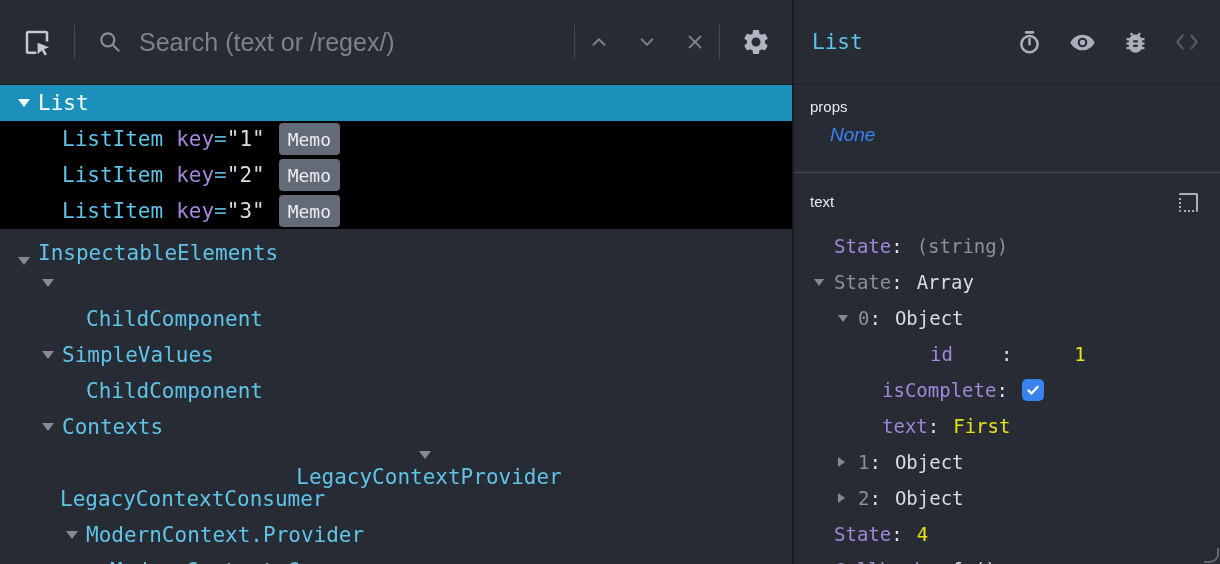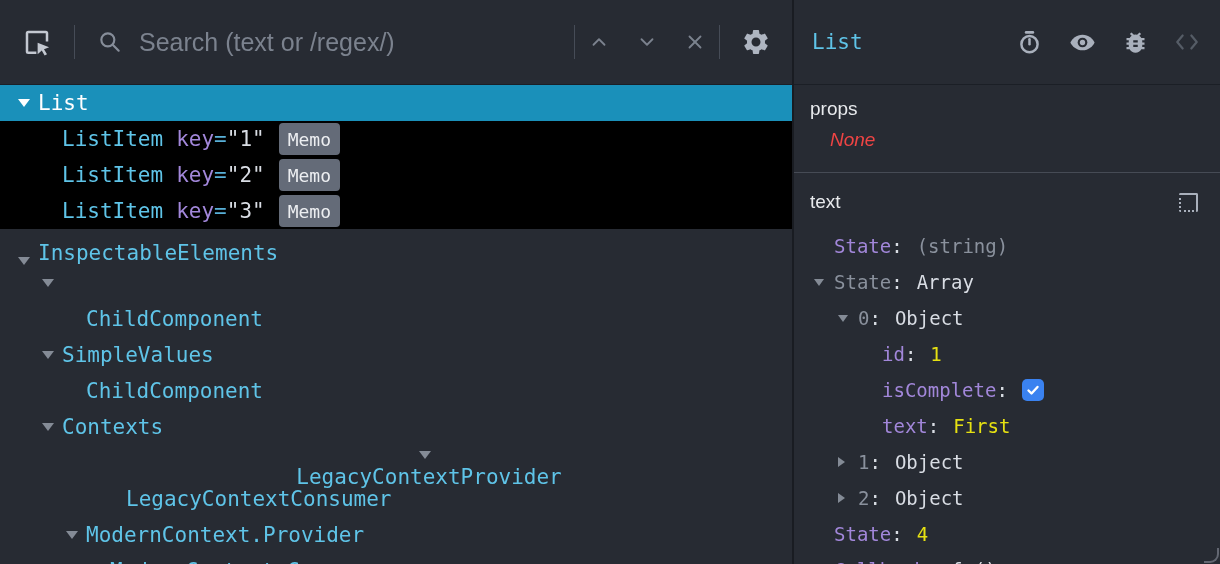--- a/index.html
+++ b/index.html
@@ -41,22 +41,22 @@
 
   
   .right-panel{flex:1;display:flex;flex-direction:column;min-width:0;}
   .right-header{height:85px;flex:0 0 85px;display:flex;align-items:center;
                 border-bottom:1px solid #1b1f26;box-sizing:border-box;padding:0 20px 0 18px;}
   .rtitle{font-family:"DejaVu Sans Mono",monospace;font-size:21px;color:#5fc4e8;flex:1;}
   .hicons{display:flex;align-items:center;gap:25px;}
 
   .props-section{height:88px;flex:0 0 88px;box-sizing:border-box;border-bottom:1px solid #464b55;
                  padding:13px 16px 0;}
-  .section-label{font-size:19px;color:#e8eaed;}
-  .none-value{margin:9px 0 0 20px;font-size:19px;font-style:italic;color:#ef4444;}
+  .section-label{font-size:15px;color:#e8eaed;}
+  .none-value{margin:9px 0 0 20px;font-size:19px;font-style:italic;color:#3b82f6;}
 
   .hooks-section{flex:1;overflow:hidden;padding:16px 16px 0;display:flex;flex-direction:column;}
   .hooks-head{display:flex;align-items:center;justify-content:space-between;line-height:26px;}
   .copy-icon{width:15px;height:15px;border:2.5px solid #a9b0bc;border-radius:2px;
              border-style:solid solid dotted dotted;margin-right:6px;}
   .hooks-rows{margin-top:13px;font-family:"DejaVu Sans Mono",monospace;font-size:19px;}
   .hook-row{height:36px;display:flex;align-items:center;white-space:pre;cursor:pointer;}
   .hcaret{width:20px;flex:0 0 20px;display:flex;align-items:center;}
   .hcaret.down::before{content:"";border-left:5px solid transparent;border-right:5px solid transparent;
                        border-top:7px solid #848b96;}
@@ -135,21 +135,21 @@
         <div class="tree-row subtree" style="padding-left: 42px;"><span class="caret"></span><span class="tname">ListItem</span><span class="kattr"><span class="kname">key</span><span class="keq">=</span><span class="kval">"1"</span></span><span class="badge">Memo</span></div>
         <div class="tree-row subtree" style="padding-left: 42px;"><span class="caret"></span><span class="tname">ListItem</span><span class="kattr"><span class="kname">key</span><span class="keq">=</span><span class="kval">"2"</span></span><span class="badge">Memo</span></div>
         <div class="tree-row subtree" style="padding-left: 42px;"><span class="caret"></span><span class="tname">ListItem</span><span class="kattr"><span class="kname">key</span><span class="keq">=</span><span class="kval">"3"</span></span><span class="badge">Memo</span></div>
         <div class="tree-row" style="padding-left: 18px; align-items: flex-end;"><span class="caret down"></span><span class="tname">InspectableElements</span></div>
         <div class="tree-row" style="padding-left: 42px;"><span class="caret down"></span></div>
         <div class="tree-row" style="padding-left: 66px;"><span class="caret"></span><span class="tname">ChildComponent</span></div>
         <div class="tree-row" style="padding-left: 42px;"><span class="caret down"></span><span class="tname">SimpleValues</span></div>
         <div class="tree-row" style="padding-left: 66px;"><span class="caret"></span><span class="tname">ChildComponent</span></div>
         <div class="tree-row" style="padding-left: 42px;"><span class="caret down"></span><span class="tname">Contexts</span></div>
         <div class="tree-row" style="padding-left: 66px; flex-direction: column;"><span class="caret down"></span><span class="tname">LegacyContextProvider</span></div>
-        <div class="tree-row" style="padding-left: 106px;"><span class="caret"></span><span class="tname">LegacyContextConsumer</span></div>
+        <div class="tree-row" style="padding-left: 40px;"><span class="caret"></span><span class="tname">LegacyContextConsumer</span></div>
         <div class="tree-row" style="padding-left: 66px;"><span class="caret down"></span><span class="tname">ModernContext.Provider</span></div>
         <div class="tree-row" style="padding-left: 90px;"><span class="caret"></span><span class="tname">ModernContext.Consumer</span></div>
       </div>
   </div>
 
   <div class="panel-divider"></div>
 
   <div class="right-panel">
     <div class="right-header">
       <span class="rtitle">List</span>
@@ -197,21 +197,21 @@
 
     <div class="hooks-section">
       <div class="hooks-head">
         <span class="section-label">text</span>
         <span class="copy-icon"></span>
       </div>
       <div class="hooks-rows" id="hooks-rows">
           <div class="hook-row" style="padding-left: 4px;"><span class="hcaret"></span><span class="c-purple">State</span><span class="h-colon">:</span><span class="h-val c-muted">(string)</span></div>
           <div class="hook-row" style="padding-left: 4px;"><span class="hcaret down"></span><span class="c-muted">State</span><span class="h-colon">:</span><span class="h-val c-white">Array</span></div>
           <div class="hook-row" style="padding-left: 28px;"><span class="hcaret down"></span><span class="c-muted">0</span><span class="h-colon">:</span><span class="h-val c-white">Object</span></div>
-          <div class="hook-row" style="padding-left: 52px;"><span class="hcaret"></span><span class="c-purple">id</span><span class="h-colon">:</span><span class="h-val c-yellow">1</span></div>
+          <div class="hook-row" style="padding-left: 52px; gap: 48px;"><span class="hcaret"></span><span class="c-purple">id</span><span class="h-colon">:</span><span class="h-val c-yellow">1</span></div>
           <div class="hook-row" style="padding-left: 52px;"><span class="hcaret"></span><span class="c-purple">isComplete</span><span class="h-colon">:</span><span class="checkbox"><svg width="16" height="16" viewBox="0 0 16 16">
                 <path d="M3.5 8.5l3 3 6-6.5" fill="none" stroke="#ffffff" stroke-width="2.4" stroke-linecap="round" stroke-linejoin="round"></path>
               </svg></span></div>
           <div class="hook-row" style="padding-left: 52px;"><span class="hcaret"></span><span class="c-purple">text</span><span class="h-colon">:</span><span class="h-val c-yellow">First</span></div>
           <div class="hook-row" style="padding-left: 28px;"><span class="hcaret right"></span><span class="c-muted">1</span><span class="h-colon">:</span><span class="h-val c-white">Object</span></div>
           <div class="hook-row" style="padding-left: 28px;"><span class="hcaret right"></span><span class="c-muted">2</span><span class="h-colon">:</span><span class="h-val c-white">Object</span></div>
           <div class="hook-row" style="padding-left: 4px;"><span class="hcaret"></span><span class="c-purple">State</span><span class="h-colon">:</span><span class="h-val c-yellow">4</span></div>
           <div class="hook-row" style="padding-left: 4px;"><span class="hcaret"></span><span class="c-purple">Callback</span><span class="h-colon">:</span><span class="h-val c-white">ƒ ()</span></div>
         </div>
     </div>

